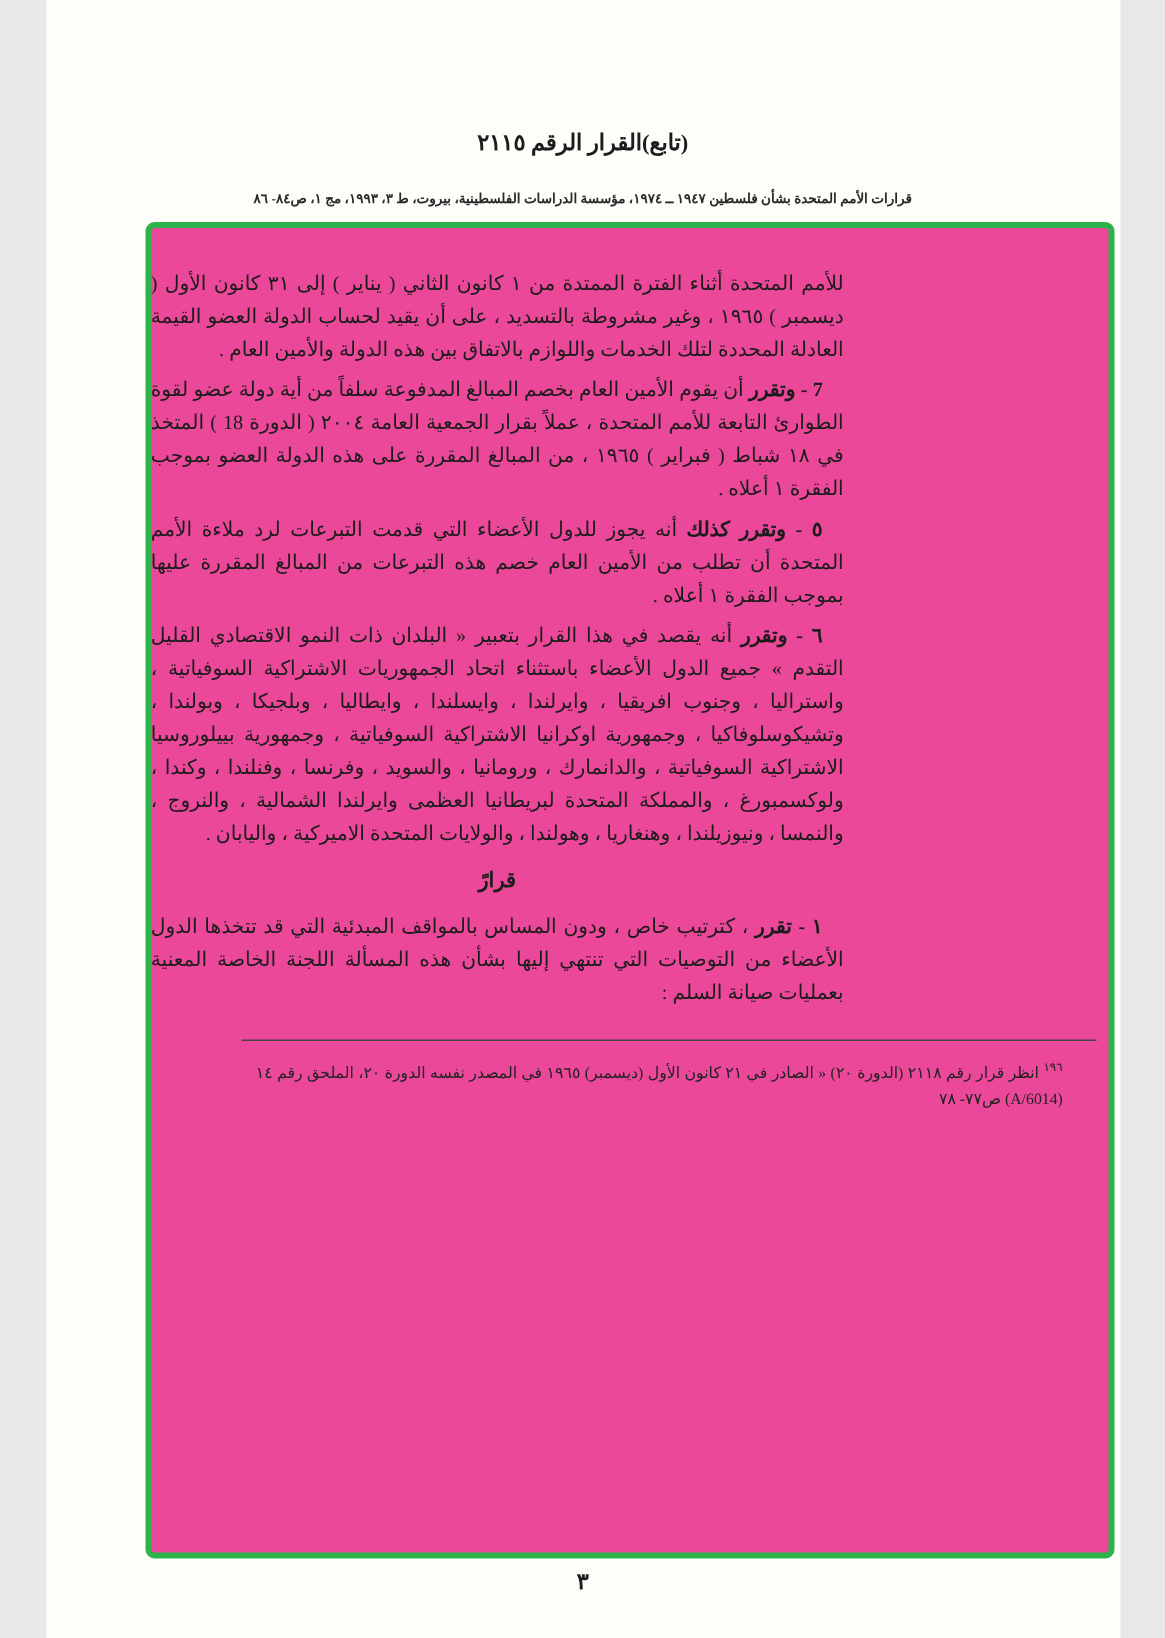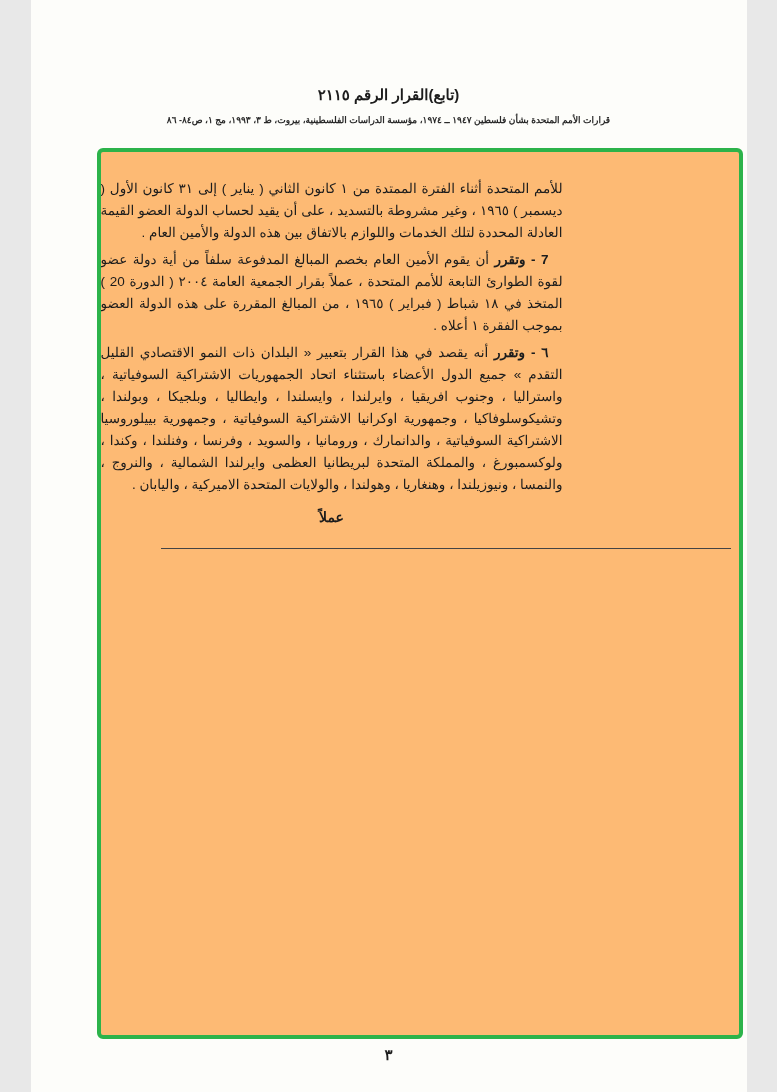--- a/index.html
+++ b/index.html
@@ -3,52 +3,52 @@
 <meta charset="utf-8">
 <style>
   * { margin: 0; padding: 0; box-sizing: border-box; }
   html, body { background: #e8e8e8; }
   .page {
     position: relative;
     width: 716px;
     height: 1092px;
     margin: 0 auto;
     background: #fdfdfa;
-    font-family: Liberation Sans, sans-serif;
+    font-family: Liberation Serif, serif;
     color: #1c1c1c;
     overflow: hidden;
   }
   .doc-header {
     position: absolute;
     top: 86px;
     left: 0;
     width: 100%;
     text-align: center;
     direction: rtl;
   }
   .doc-title {
     font-size: 15px;
     font-weight: bold;
     letter-spacing: 0.5px;
   }
   .doc-source {
-    margin-top: 11px;
+    margin-top: 22px;
     font-size: 9px;
     font-weight: bold;
     color: #2a2a2a;
   }
   .content-box {
     position: absolute;
     left: 66px;
     top: 148px;
     width: 646px;
     height: 891px;
     border: 4px solid #2cb34a;
     border-radius: 6px;
-    background: #fdba74;
+    background: #ec4899;
     overflow: hidden;
   }
   .body-text {
     direction: rtl;
     margin: 26px 64px 0 0;
     width: 462px;
     font-size: 13.5px;
     line-height: 22px;
     text-align: justify;
     text-justify: inter-word;
@@ -105,33 +105,36 @@
     <div class="doc-title">(تابع)القرار الرقم ٢١١٥</div>
     <div class="doc-source">قرارات الأمم المتحدة بشأن فلسطين ١٩٤٧ ــ ١٩٧٤، مؤسسة الدراسات الفلسطينية، بيروت، ط ٣، ١٩٩٣، مج ١، ص٨٤- ٨٦</div>
   </div>
 
   <div class="content-box">
 
     <div class="body-text">
 
       <p><b class="lead"></b><span>للأمم المتحدة أثناء الفترة الممتدة من ١ كانون الثاني ( يناير ) إلى ٣١ كانون الأول ( ديسمبر ) ١٩٦٥ ، وغير مشروطة بالتسديد ، على أن يقيد لحساب الدولة العضو القيمة العادلة المحددة لتلك الخدمات واللوازم بالاتفاق بين هذه الدولة والأمين العام .</span></p>
 
-      <p class="indent"><b class="lead">7 - وتقرر</b><span> أن يقوم الأمين العام بخصم المبالغ المدفوعة سلفاً من أية دولة عضو لقوة الطوارئ التابعة للأمم المتحدة ، عملاً بقرار الجمعية العامة ٢٠٠٤ ( الدورة 20 ) المتخذ في ١٨ شباط ( فبراير ) ١٩٦٥ ، من المبالغ المقررة على هذه الدولة العضو بموجب الفقرة ١ أعلاه .</span></p>
+      <p class="indent"><b class="lead">7 - وتقرر</b><span> أن يقوم الأمين العام بخصم المبالغ المدفوعة سلفاً من أية دولة عضو لقوة الطوارئ التابعة للأمم المتحدة ، عملاً بقرار الجمعية العامة ٢٠٠٤ ( الدورة 18 ) المتخذ في ١٨ شباط ( فبراير ) ١٩٦٥ ، من المبالغ المقررة على هذه الدولة العضو بموجب الفقرة ١ أعلاه .</span></p>
 
+      <p class="indent"><b class="lead">٥ - وتقرر كذلك</b><span> أنه يجوز للدول الأعضاء التي قدمت التبرعات لرد ملاءة الأمم المتحدة أن تطلب من الأمين العام خصم هذه التبرعات من المبالغ المقررة عليها بموجب الفقرة ١ أعلاه .</span></p>
 
       <p class="indent"><b class="lead">٦ - وتقرر</b><span> أنه يقصد في هذا القرار بتعبير « البلدان ذات النمو الاقتصادي القليل التقدم » جميع الدول الأعضاء باستثناء اتحاد الجمهوريات الاشتراكية السوفياتية ، واستراليا ، وجنوب افريقيا ، وايرلندا ، وايسلندا ، وايطاليا ، وبلجيكا ، وبولندا ، وتشيكوسلوفاكيا ، وجمهورية اوكرانيا الاشتراكية السوفياتية ، وجمهورية بييلوروسيا الاشتراكية السوفياتية ، والدانمارك ، ورومانيا ، والسويد ، وفرنسا ، وفنلندا ، وكندا ، ولوكسمبورغ ، والمملكة المتحدة لبريطانيا العظمى وايرلندا الشمالية ، والنروج ، والنمسا ، ونيوزيلندا ، وهنغاريا ، وهولندا ، والولايات المتحدة الاميركية ، واليابان .</span></p>
 
-      <div class="section-heading">عملاً</div>
+      <div class="section-heading">قرارً</div>
 
+      <p class="indent"><b class="lead">١ - تقرر</b><span> ، كترتيب خاص ، ودون المساس بالمواقف المبدئية التي قد تتخذها الدول الأعضاء من التوصيات التي تنتهي إليها بشأن هذه المسألة اللجنة الخاصة المعنية بعمليات صيانة السلم :</span></p>
 
 
 
     </div>
 
     <div class="footnote-block">
       <hr class="footnote-sep">
+      <div class="footnote-text"><sup>١٩٦</sup><span> انظر قرار رقم ٢١١٨ (الدورة ٢٠) « الصادر في ٢١ كانون الأول (ديسمبر) ١٩٦٥ في المصدر نفسه الدورة ٢٠، الملحق رقم ١٤ (A/6014) ص٧٧- ٧٨</span></div>
     </div>
 
   </div>
 
   <div class="page-number">٣</div>
 
 </div>
 
 </body></html>

